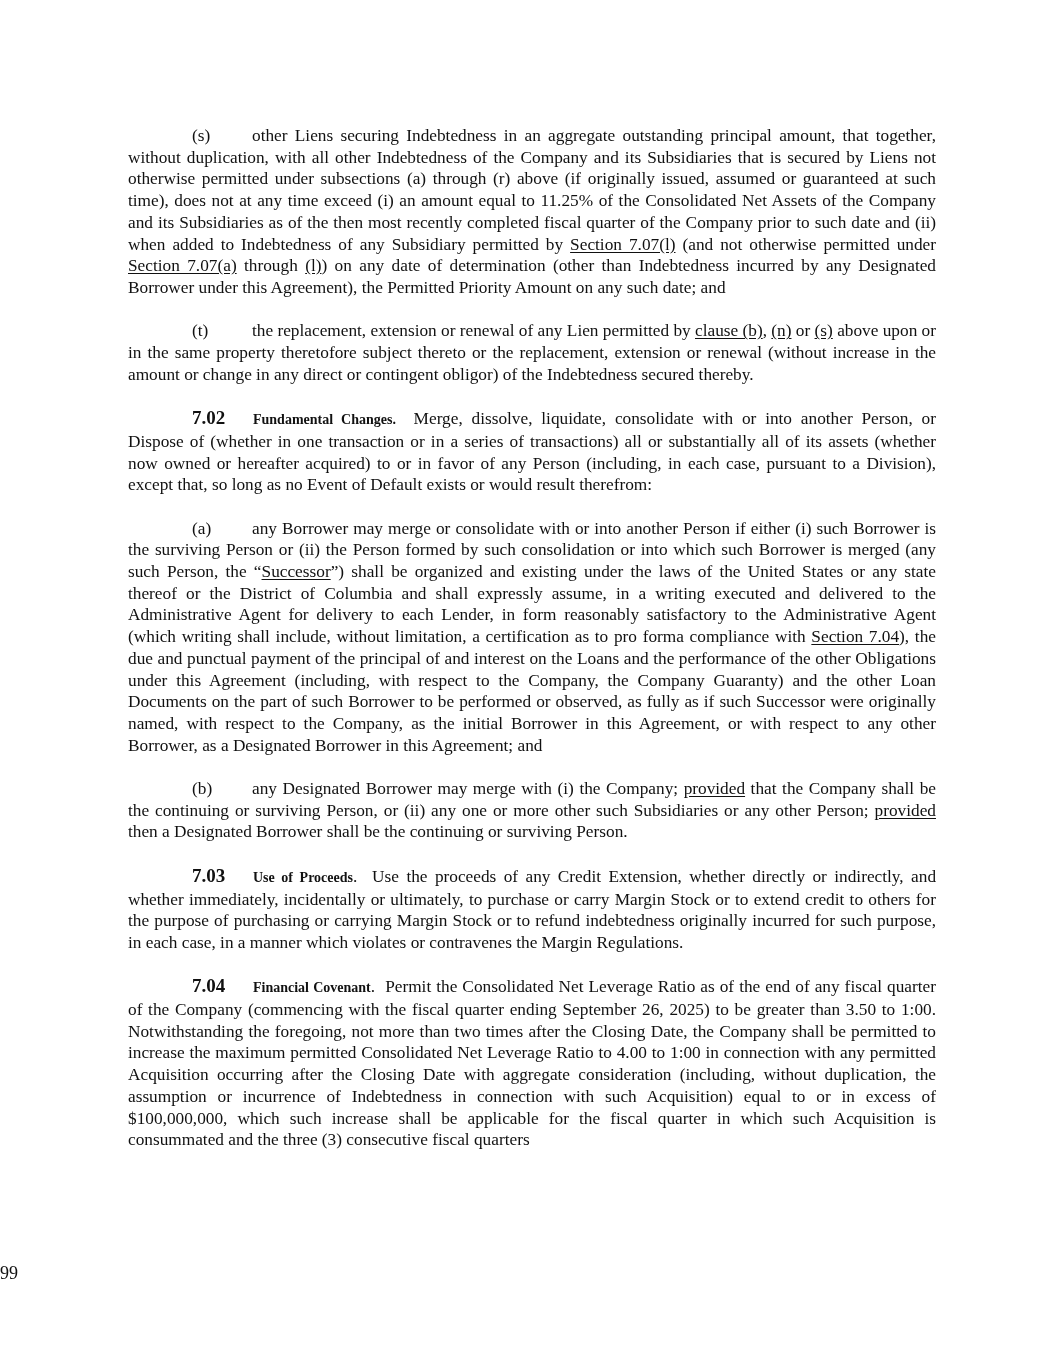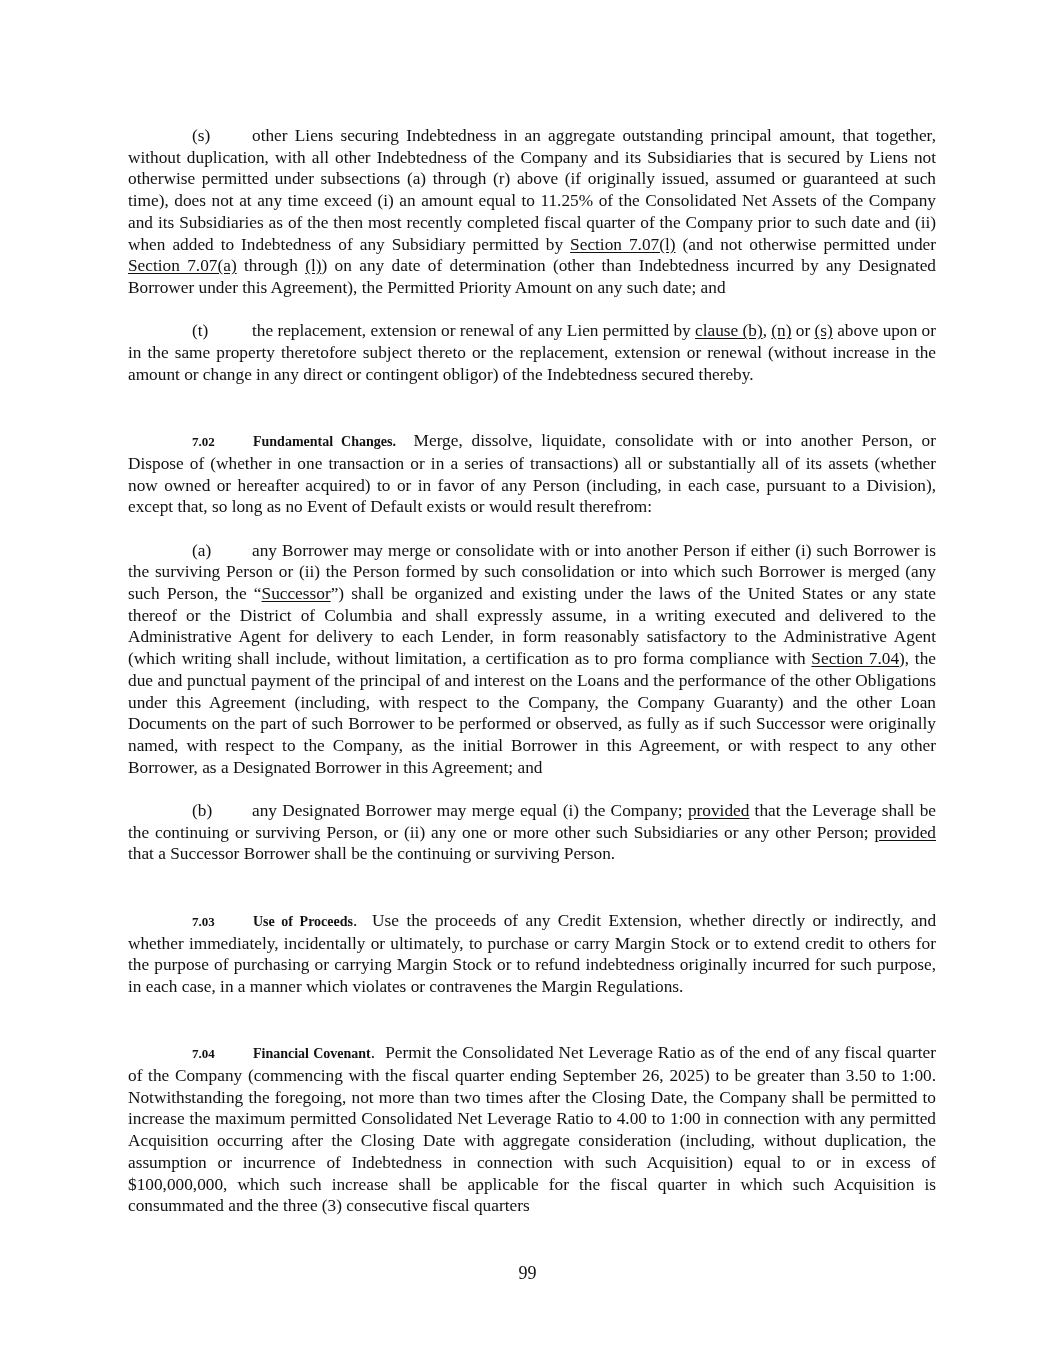--- a/index.html
+++ b/index.html
@@ -9,42 +9,42 @@
   }
   .page {
     position: absolute; left: 128px; top: 125px; width: 808px;
     font-size: 17.3px; line-height: 21.7px;
   }
   p {
     margin: 0 0 21.7px 0; text-align: justify; text-align-last: auto;
   }
   .indent { display: inline-block; width: 64px; }
   .label { display: inline-block; width: 60px; }
-  .sec-num { font-weight: bold; font-size: 13px; display: inline-block; width: 61px; margin-top: 24px; }
+  .sec-num { font-weight: bold; font-size: 19px; display: inline-block; width: 61px; }
   .sec-title { font-weight: bold; font-size: 14px; }
   u { text-decoration: underline; text-underline-offset: 2px; }
   .pagenum {
     position: absolute; left: 0; width: 1055px; top: 1263px;
-    text-align: center; font-size: 18px;
+    font-size: 18px;
   }
 </style>
 </head>
 <body>
 
 <div class="page">
 
   <p><span class="indent"></span><span class="label">(s)</span><span>other Liens securing Indebtedness in an aggregate outstanding principal amount, that together, without duplication, with all other Indebtedness of the Company and its Subsidiaries that is secured by Liens not otherwise permitted under subsections (a) through (r) above (if originally issued, assumed or guaranteed at such time), does not at any time exceed (i) an amount equal to 11.25% of the Consolidated Net Assets of the Company and its Subsidiaries as of the then most recently completed fiscal quarter of the Company prior to such date and (ii) when added to Indebtedness of any Subsidiary permitted by </span><u>Section 7.07(l)</u><span> (and not otherwise permitted under </span><u>Section 7.07(a)</u><span> through </span><u>(l)</u><span>) on any date of determination (other than Indebtedness incurred by any Designated Borrower under this Agreement), the Permitted Priority Amount on any such date; and</span></p>
 
   <p><span class="indent"></span><span class="label">(t)</span><span>the replacement, extension or renewal of any Lien permitted by </span><u>clause (b)</u><span>, </span><u>(n)</u><span> or </span><u>(s)</u><span> above upon or in the same property theretofore subject thereto or the replacement, extension or renewal (without increase in the amount or change in any direct or contingent obligor) of the Indebtedness secured thereby.</span></p>
 
   <p><span class="indent"></span><span class="sec-num">7.02</span><span class="sec-title">Fundamental Changes.</span>&nbsp; <span>Merge, dissolve, liquidate, consolidate with or into another Person, or Dispose of (whether in one transaction or in a series of transactions) all or substantially all of its assets (whether now owned or hereafter acquired) to or in favor of any Person (including, in each case, pursuant to a Division), except that, so long as no Event of Default exists or would result therefrom:</span></p>
 
   <p><span class="indent"></span><span class="label">(a)</span><span>any Borrower may merge or consolidate with or into another Person if either (i) such Borrower is the surviving Person or (ii) the Person formed by such consolidation or into which such Borrower is merged (any such Person, the “</span><u>Successor</u><span>”) shall be organized and existing under the laws of the United States or any state thereof or the District of Columbia and shall expressly assume, in a writing executed and delivered to the Administrative Agent for delivery to each Lender, in form reasonably satisfactory to the Administrative Agent (which writing shall include, without limitation, a certification as to pro forma compliance with </span><u>Section 7.04</u><span>), the due and punctual payment of the principal of and interest on the Loans and the performance of the other Obligations under this Agreement (including, with respect to the Company, the Company Guaranty) and the other Loan Documents on the part of such Borrower to be performed or observed, as fully as if such Successor were originally named, with respect to the Company, as the initial Borrower in this Agreement, or with respect to any other Borrower, as a Designated Borrower in this Agreement; and</span></p>
 
-  <p><span class="indent"></span><span class="label">(b)</span><span>any Designated Borrower may merge equal (i) the Company; </span><u>provided</u><span> that the Leverage shall be the continuing or surviving Person, or (ii) any one or more other such Subsidiaries or any other Person; </span><u>provided</u><span> that a Successor Borrower shall be the continuing or surviving Person.</span></p>
+  <p><span class="indent"></span><span class="label">(b)</span><span>any Designated Borrower may merge with (i) the Company; </span><u>provided</u><span> that the Company shall be the continuing or surviving Person, or (ii) any one or more other such Subsidiaries or any other Person; </span><u>provided</u><span> then a Designated Borrower shall be the continuing or surviving Person.</span></p>
 
   <p><span class="indent"></span><span class="sec-num">7.03</span><span class="sec-title">Use of Proceeds</span><span>.</span>&nbsp; <span>Use the proceeds of any Credit Extension, whether directly or indirectly, and whether immediately, incidentally or ultimately, to purchase or carry Margin Stock or to extend credit to others for the purpose of purchasing or carrying Margin Stock or to refund indebtedness originally incurred for such purpose, in each case, in a manner which violates or contravenes the Margin Regulations.</span></p>
 
   <p><span class="indent"></span><span class="sec-num">7.04</span><span class="sec-title">Financial Covenant</span><span>.</span>&nbsp; <span>Permit the Consolidated Net Leverage Ratio as of the end of any fiscal quarter of the Company (commencing with the fiscal quarter ending September 26, 2025) to be greater than 3.50 to 1:00. Notwithstanding the foregoing, not more than two times after the Closing Date, the Company shall be permitted to increase the maximum permitted Consolidated Net Leverage Ratio to 4.00 to 1:00 in connection with any permitted Acquisition occurring after the Closing Date with aggregate consideration (including, without duplication, the assumption or incurrence of Indebtedness in connection with such Acquisition) equal to or in excess of $100,000,000, which such increase shall be applicable for the fiscal quarter in which such Acquisition is consummated and the three (3) consecutive fiscal quarters</span></p>
 
 </div>
 
 <div class="pagenum">99</div>
 
 </body></html>

